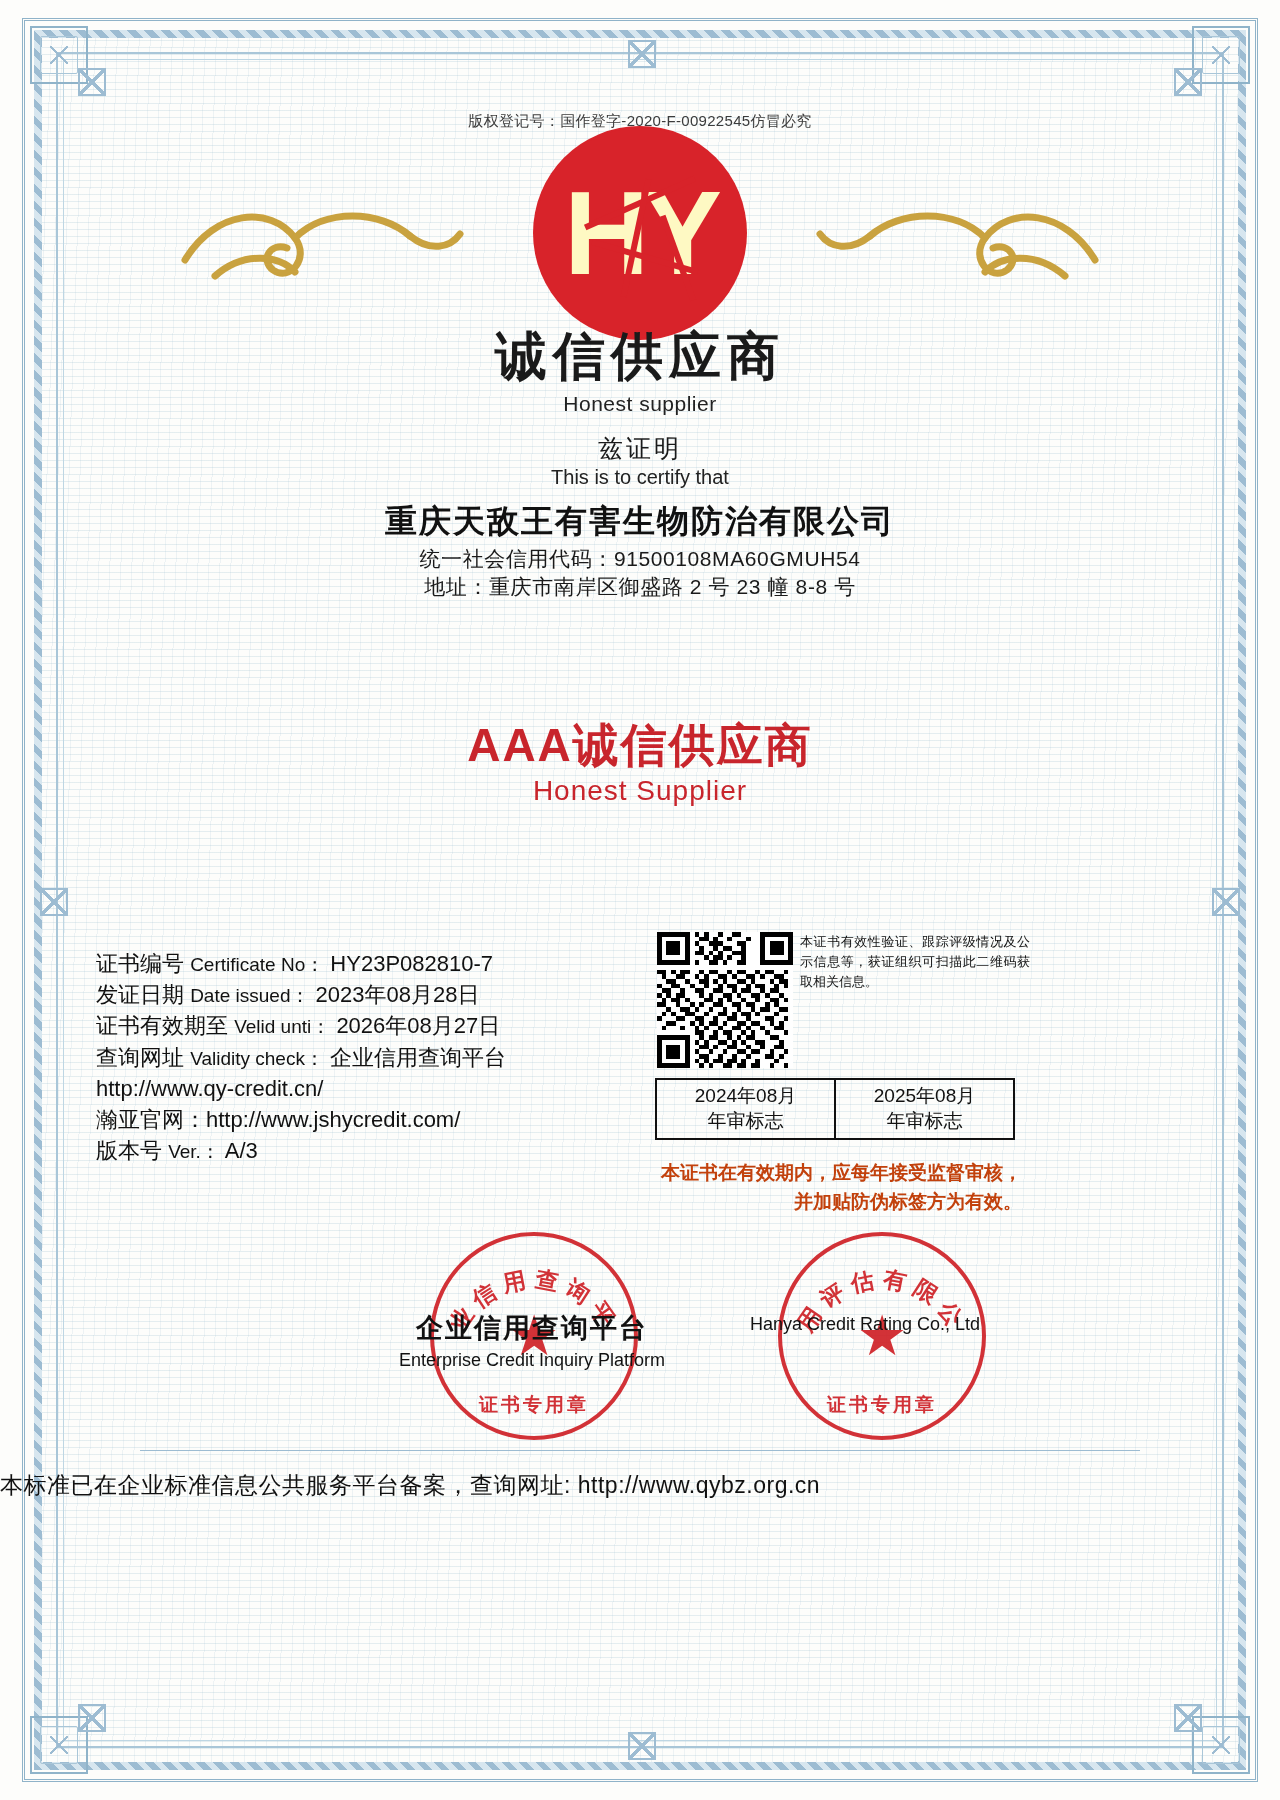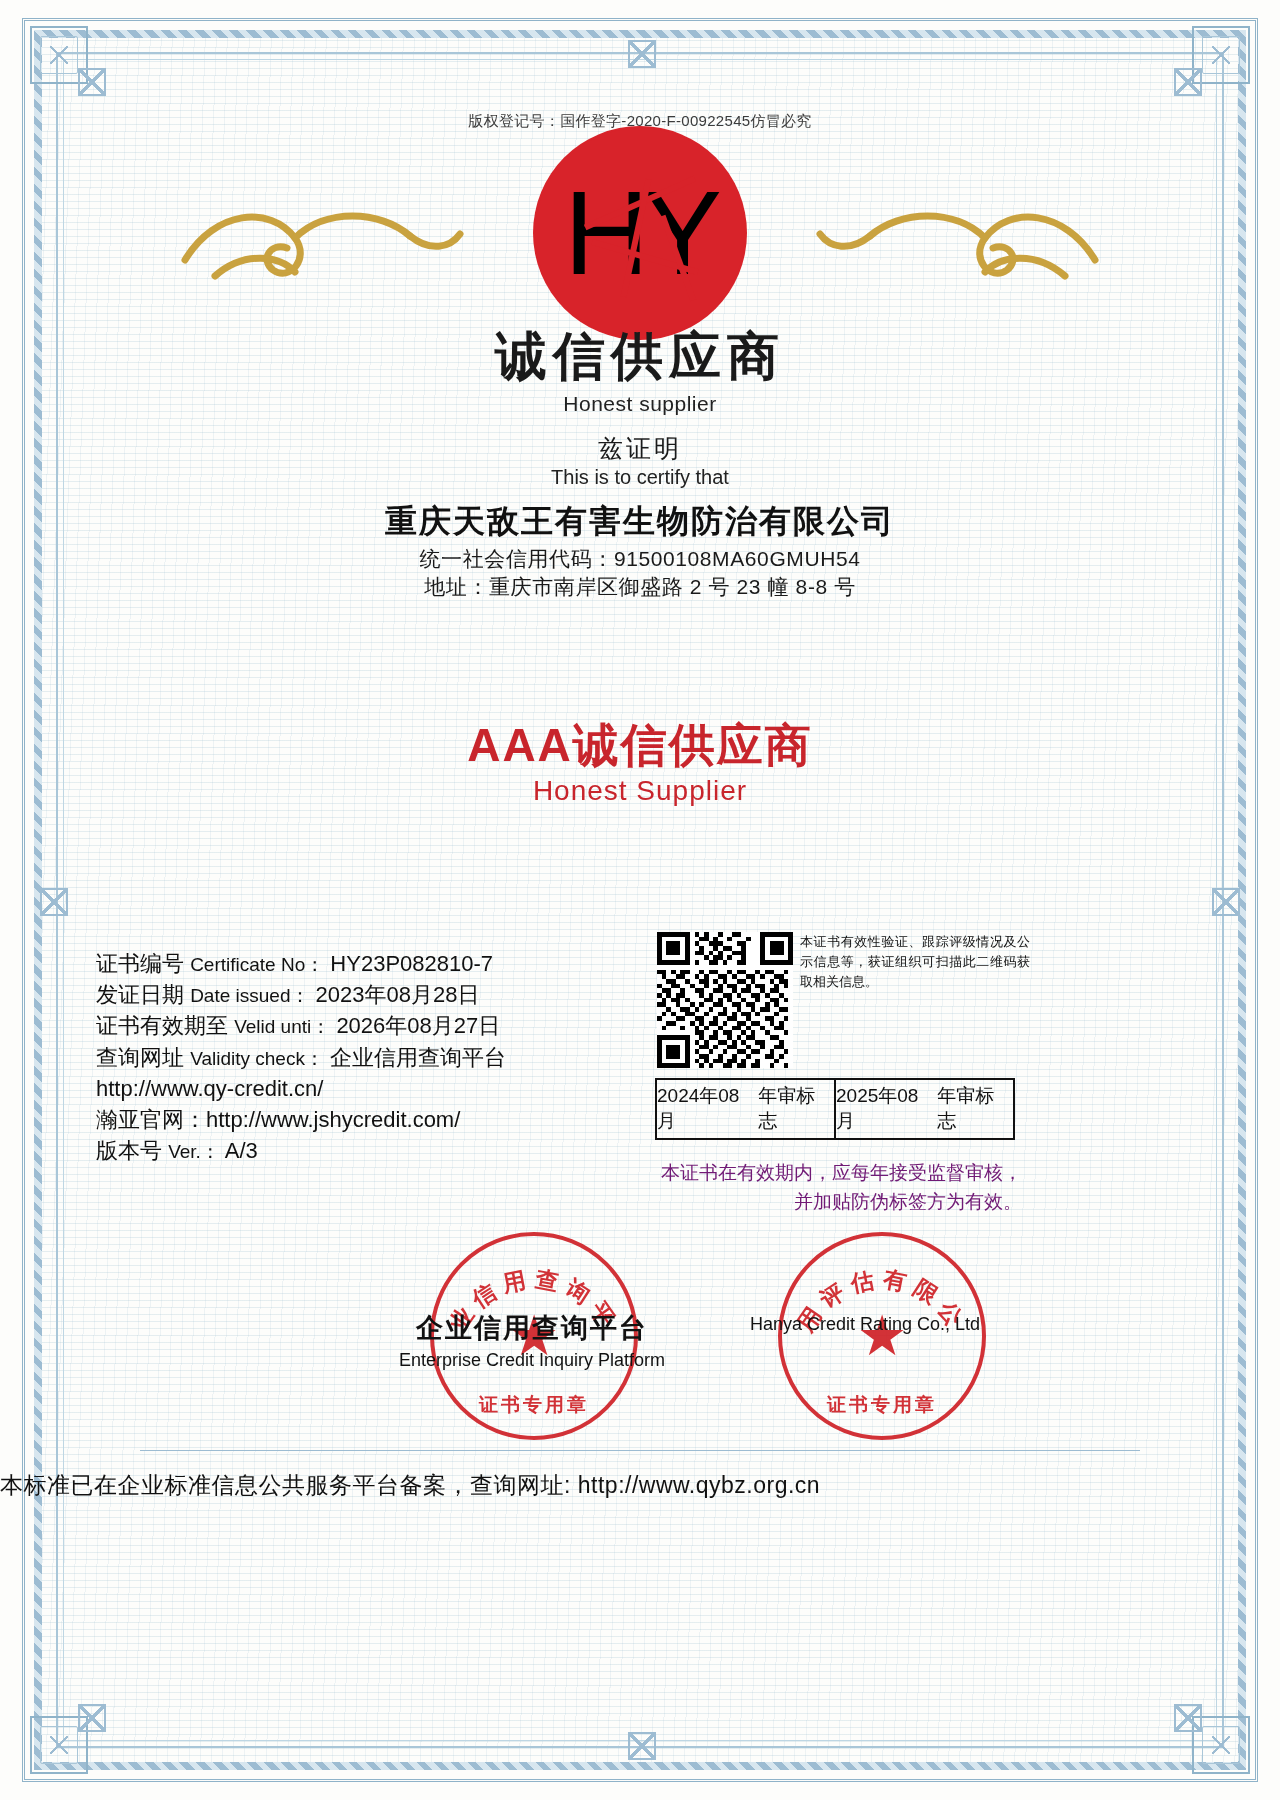--- a/index.html
+++ b/index.html
@@ -87,21 +87,21 @@
 
   
   .emblem{
     position:absolute;left:50%;top:128px;transform:translateX(-50%);
     width:210px;height:210px;border-radius:50%;
     background:#d8232a;
     box-shadow:0 0 0 2px #d8232a;
   }
   .emblem .hy{
     position:absolute;inset:0;display:flex;align-items:center;justify-content:center;
-    color:#000000;font-weight:400;font-size:118px;letter-spacing:-6px;
+    color:#fef9c3;font-weight:700;font-size:118px;letter-spacing:-6px;
     font-family:"Liberation Sans",sans-serif;
     line-height:1;
   }
   .emblem .crack{position:absolute;background:#d8232a;}
   .k1{width:120px;height:6px;left:45px;top:72px;transform:rotate(-24deg);}
   .k2{width:110px;height:6px;left:55px;top:126px;transform:rotate(16deg);}
   .k3{width:6px;height:120px;left:98px;top:50px;transform:rotate(12deg);}
   .k4{width:6px;height:90px;left:140px;top:85px;transform:rotate(-20deg);}
 
   .title-cn{
@@ -162,29 +162,29 @@
   .qr-note{
     position:absolute;left:800px;top:932px;width:230px;
     font-size:13px;line-height:1.55;color:#111;text-align:justify;
   }
 
   .stamp-boxes{
     position:absolute;left:655px;top:1078px;width:360px;height:62px;
     display:flex;
   }
   .stamp-box{
-    flex:1;border:2px solid #111;display:flex;
+    flex:1;border:2px solid #111;display:flex;flex-direction:column;
     align-items:center;justify-content:center;font-size:19px;color:#111;
     line-height:1.3;
   }
   .stamp-box+.stamp-box{border-left:0;}
 
   .annual-note{
     position:absolute;left:650px;top:1158px;width:372px;
-    font-size:19px;line-height:1.55;color:#701a75;text-align:right;
+    font-size:19px;line-height:1.55;color:#c2410c;text-align:right;font-weight:bold;
   }
 
   
   .seal{
     position:absolute;width:200px;height:200px;border-radius:50%;
     border:4px solid #cf2127;opacity:.92;
   }
   .seal .star{
     position:absolute;left:50%;top:50%;transform:translate(-50%,-50%);
     color:#cf2127;font-size:56px;line-height:1;

